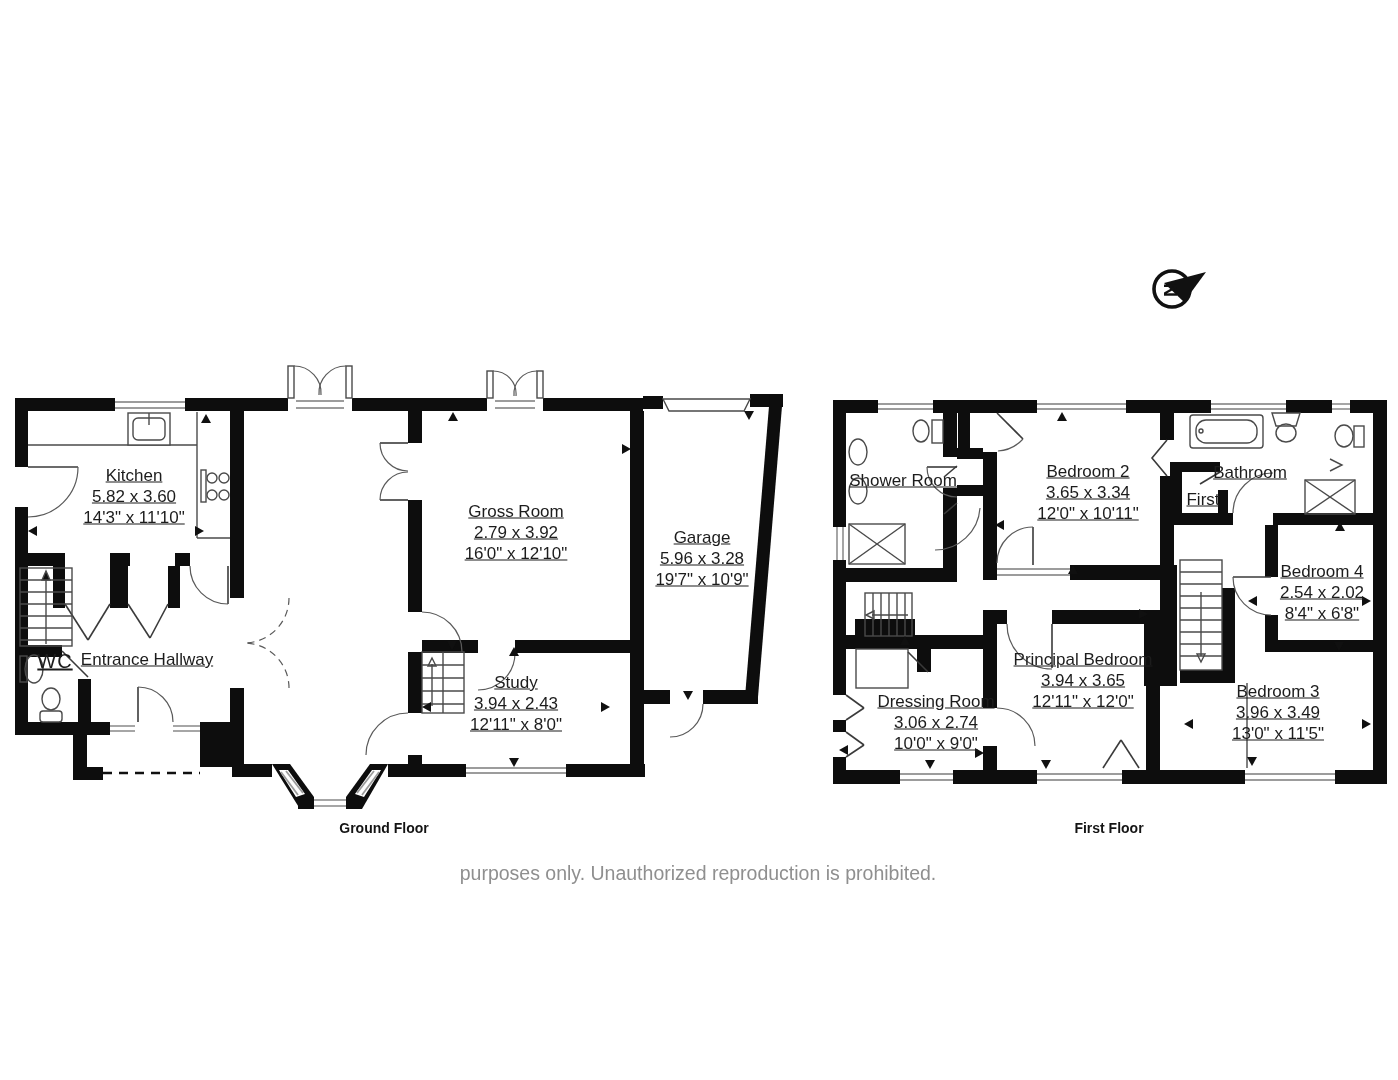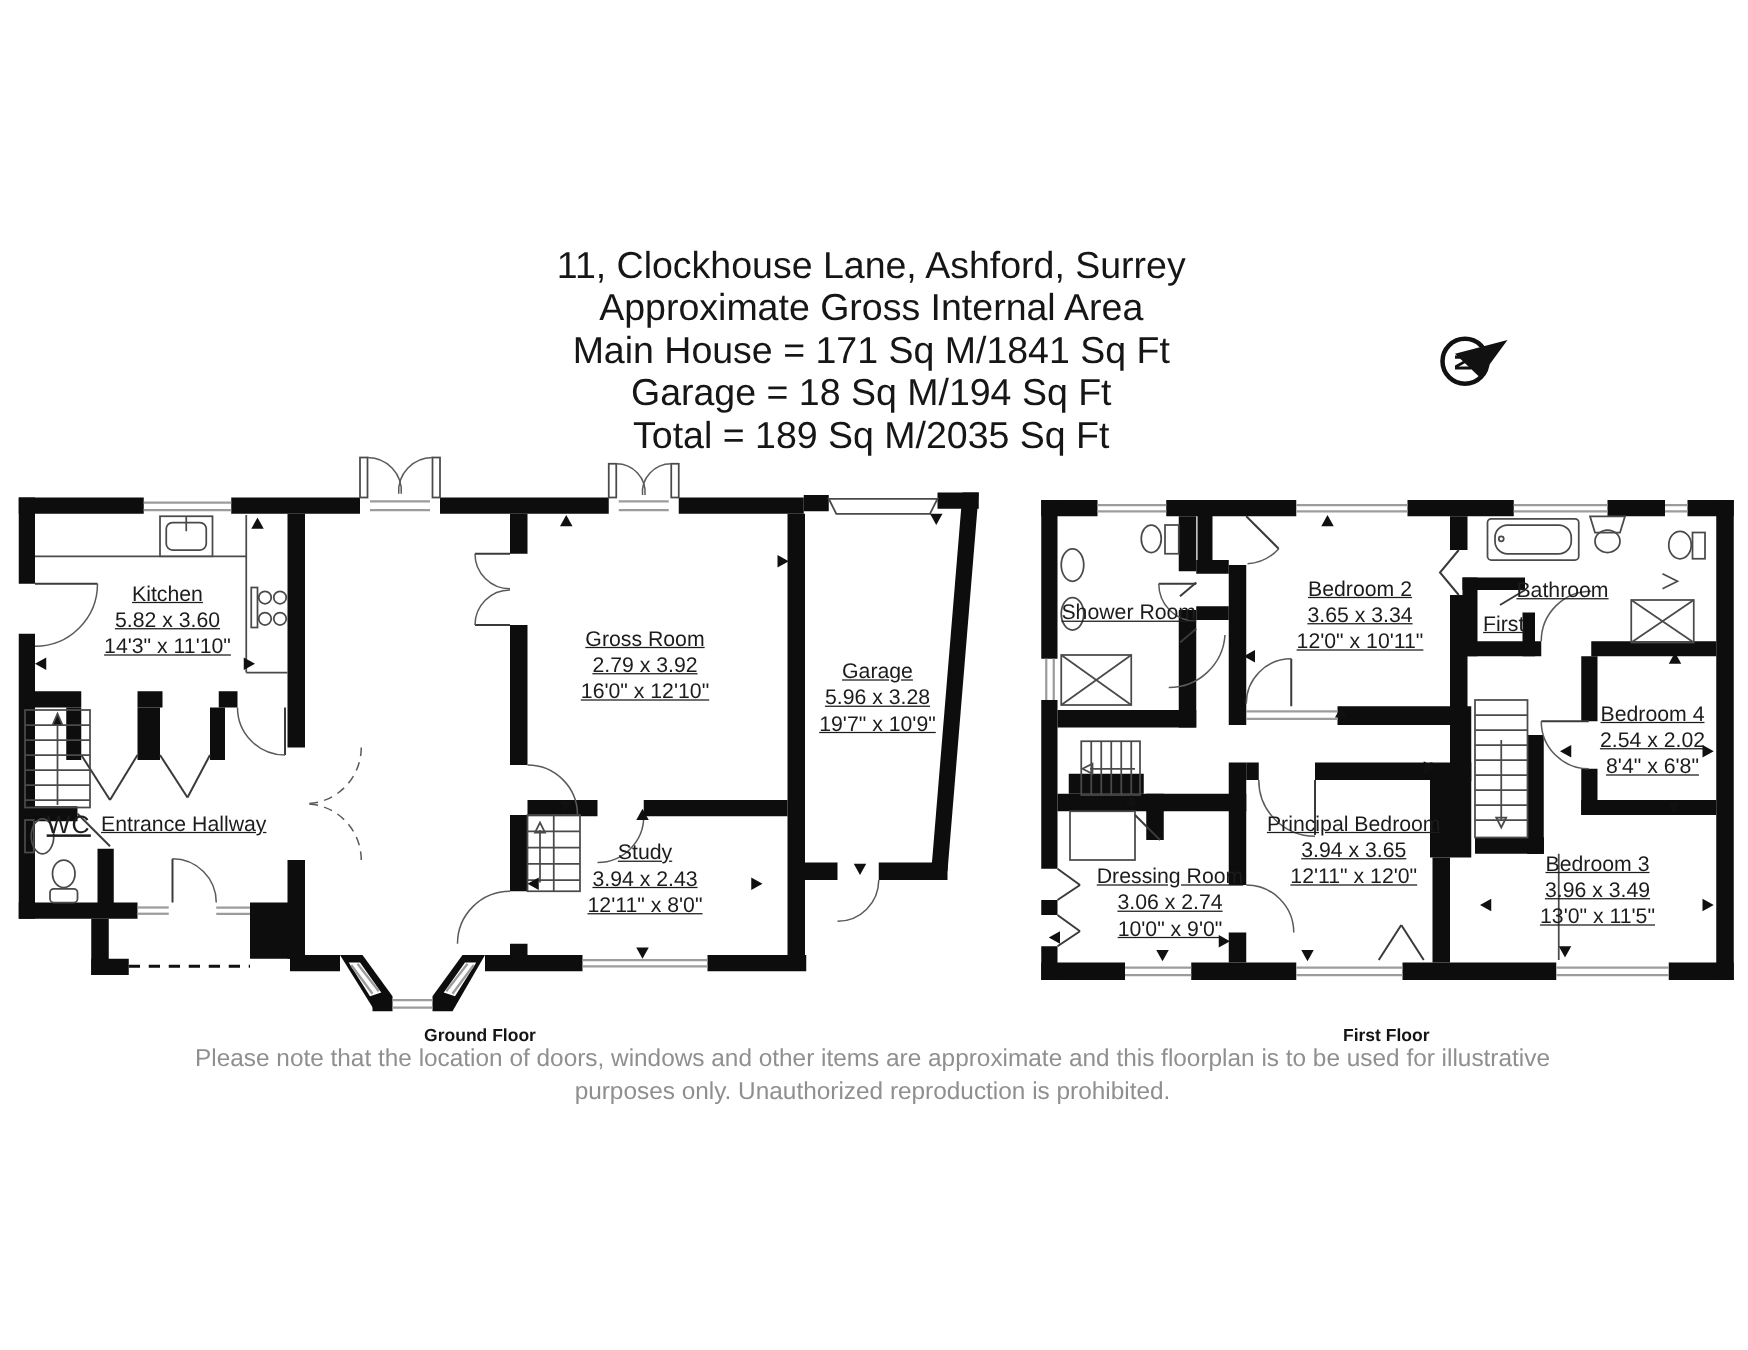--- a/index.html
+++ b/index.html
@@ -12,21 +12,21 @@
   .sill{stroke:#9c9c9c;stroke-width:1.8;fill:none;}
   .arc{stroke:#5a5a5a;stroke-width:1.2;fill:none;}
   .dash{stroke-dasharray:7 5;}
   .leaf{stroke:#3a3a3a;stroke-width:1.6;fill:none;}
   .arrow{fill:#101010;}
   .pdash{stroke:#101010;stroke-width:2.4;stroke-dasharray:9 7;fill:none;}
   .lbl{position:absolute;transform:translate(-50%,-50%);text-align:center;
        color:#1c1c1c;font-size:17px;line-height:21px;white-space:nowrap;}
   .lbl span{display:block;text-decoration:underline;}
   .lbl.big{font-size:20px;letter-spacing:1px;}
-  .lbl.wrap{white-space:normal;width:110px;margin-top:10px;}
+  .lbl.wrap{white-space:normal;width:110px;}
   #title{position:absolute;left:697px;top:196px;transform:translateX(-50%);
          text-align:center;color:#161616;font-size:30px;line-height:34px;white-space:nowrap;}
   #title span{display:block;}
   .floorlbl{position:absolute;transform:translate(-50%,-50%);font-weight:bold;
             font-size:14px;color:#141414;white-space:nowrap;}
   .disc{position:absolute;left:698px;transform:translateX(-50%);color:#8f8f8f;
         font-size:19.5px;white-space:nowrap;}
 </style>
 </head>
 <body>
@@ -434,27 +434,20 @@
     </g>
   </g>
 
   <g>
     <circle cx="1172" cy="289" r="18" fill="none" stroke="#111111" stroke-width="3.6"></circle>
     <polygon fill="#111111" points="1206,272 1164,283 1184,302"></polygon>
     <text x="1170" y="296" font-size="19" font-weight="bold" fill="#111111" text-anchor="middle" transform="rotate(90 1170 290)" font-family="Liberation Sans, sans-serif">N</text>
   </g>
 </svg>
 
-<div id="title">
-  <span>11, Clockhouse Lane, Ashford, Surrey</span>
-  <span>Approximate Gross Internal Area</span>
-  <span>Main House = 171 Sq M/1841 Sq Ft</span>
-  <span>Garage = 18 Sq M/194 Sq Ft</span>
-  <span>Total = 189 Sq M/2035 Sq Ft</span>
-</div>
 
 <div class="lbl" style="left:134px;top:496px">
   <span>Kitchen</span>
   <span>5.82 x 3.60</span>
   <span>14'3" x 11'10"</span>
 </div>
 <div class="lbl" style="left:516px;top:532px">
   <span>Gross Room</span>
   <span>2.79 x 3.92</span>
   <span>16'0" x 12'10"</span>
@@ -507,16 +500,15 @@
 </div>
 <div class="lbl" style="left:1278px;top:712px">
   <span>Bedroom 3</span>
   <span>3.96 x 3.49</span>
   <span>13'0" x 11'5"</span>
 </div>
 
 <div class="floorlbl" style="left:384px;top:828px">Ground Floor</div>
 <div class="floorlbl" style="left:1109px;top:828px">First Floor</div>
 
-<div class="disc" style="top:836px">Please note that the location of doors, windows and other items are approximate and this floorplan is to be used for illustrative</div>
 <div class="disc" style="top:862px">purposes only. Unauthorized reproduction is prohibited.</div>
 
 </div>
 
 </body></html>

